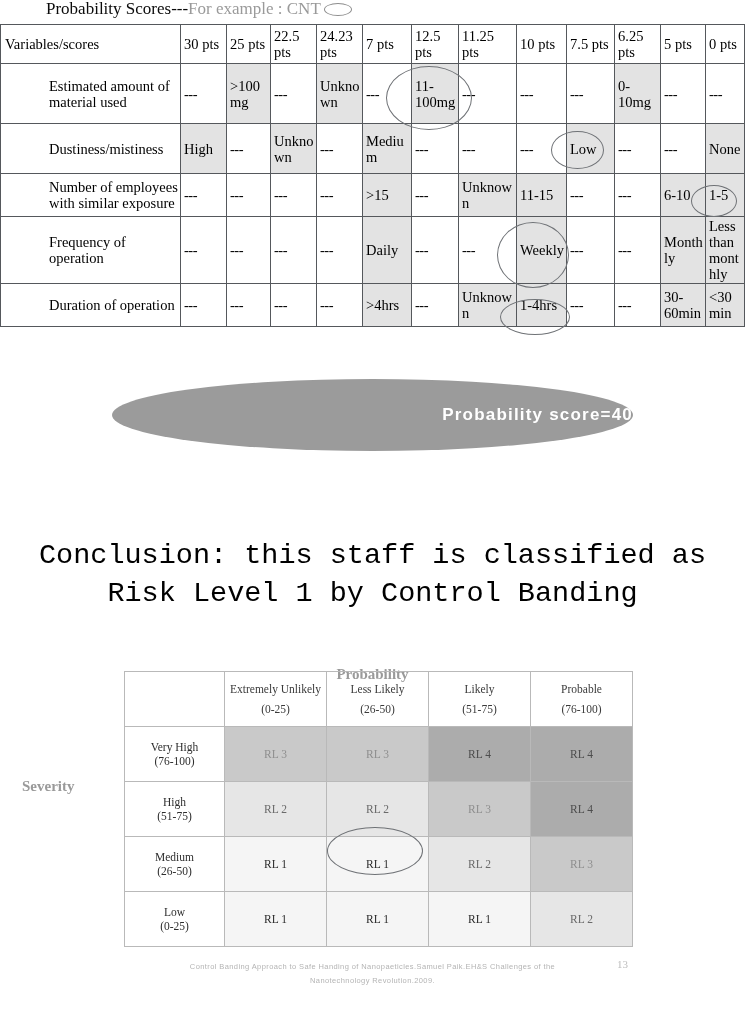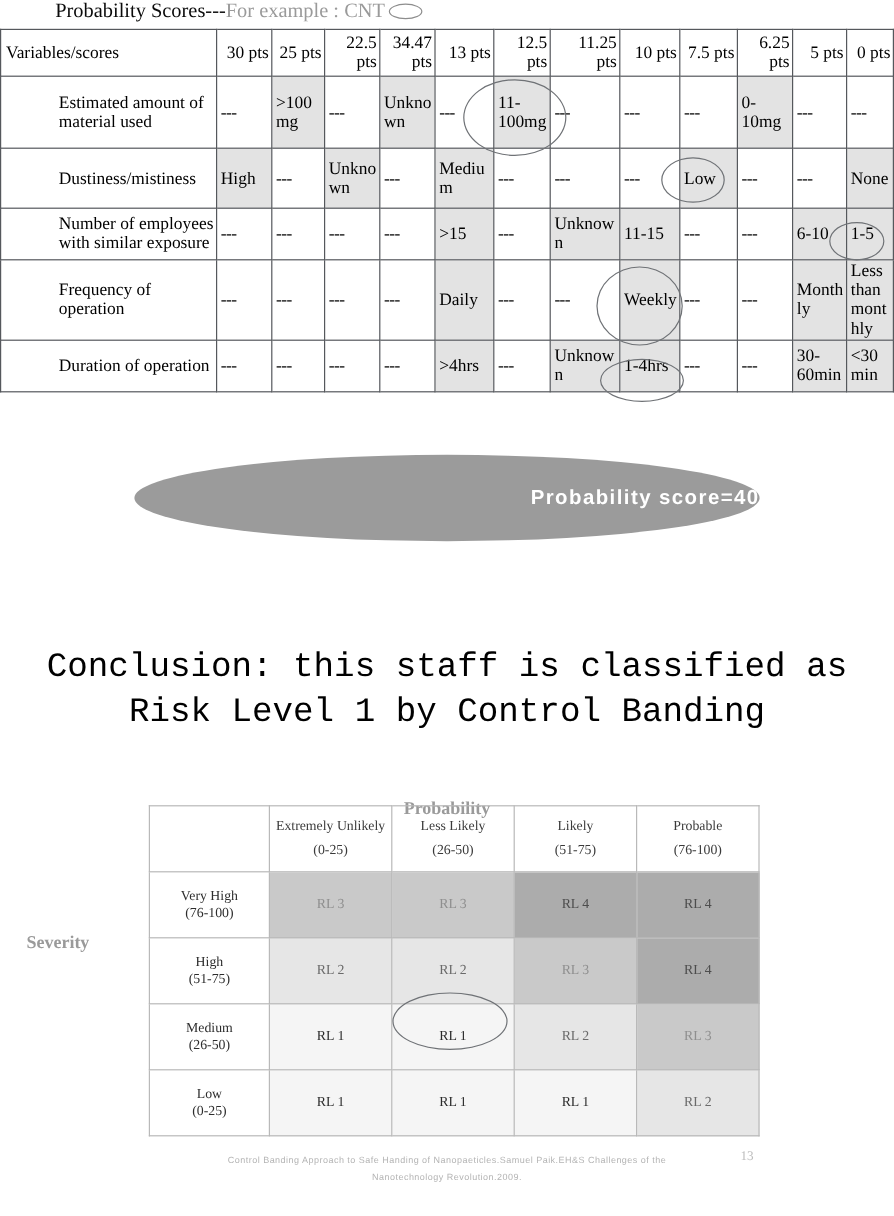--- a/index.html
+++ b/index.html
@@ -36,21 +36,21 @@
     line-height:16px;
   }
   #score-table td{
     border:1px solid #55585c;
     padding:1px 2px 1px 3px;
     vertical-align:middle;
     overflow:hidden;
     word-wrap:break-word;
     color:#000;
   }
-  #score-table tr.head td{ text-align:right; }
+  #score-table tr.head td{ text-align:left; }
   #score-table tr.head td.varhead{ text-align:left; padding-left:4px;}
   #score-table td.lbl{ text-align:left;padding-left:48px; }
   #score-table td.sh{ background:#e3e3e3; }
   #score-table .dash{ letter-spacing:-0.5px; }
 
   
   #score-table tr.head td{height:36px;}
   #score-table tr.r1 td{height:57px;}
   #score-table tr.r2 td{height:47px;font-family:Liberation Serif, serif;}
   #score-table tr.r3 td{height:40px;}
@@ -165,22 +165,22 @@
       <col style="width:46px">
       <col style="width:45px">
     <col style="width:39px">
   </colgroup>
   <thead>
     <tr class="head">
         <td class="varhead">Variables/scores</td>
         <td>30 pts</td>
         <td>25 pts</td>
         <td>22.5 pts</td>
-        <td>34.47 pts</td>
-        <td>13 pts</td>
+        <td>24.23 pts</td>
+        <td>7 pts</td>
         <td>12.5 pts</td>
         <td>11.25 pts</td>
         <td>10 pts</td>
         <td>7.5 pts</td>
         <td>6.25 pts</td>
         <td>5 pts</td>
         <td>0 pts</td>
       </tr>
   </thead>
   <tbody id="score-table-body">

